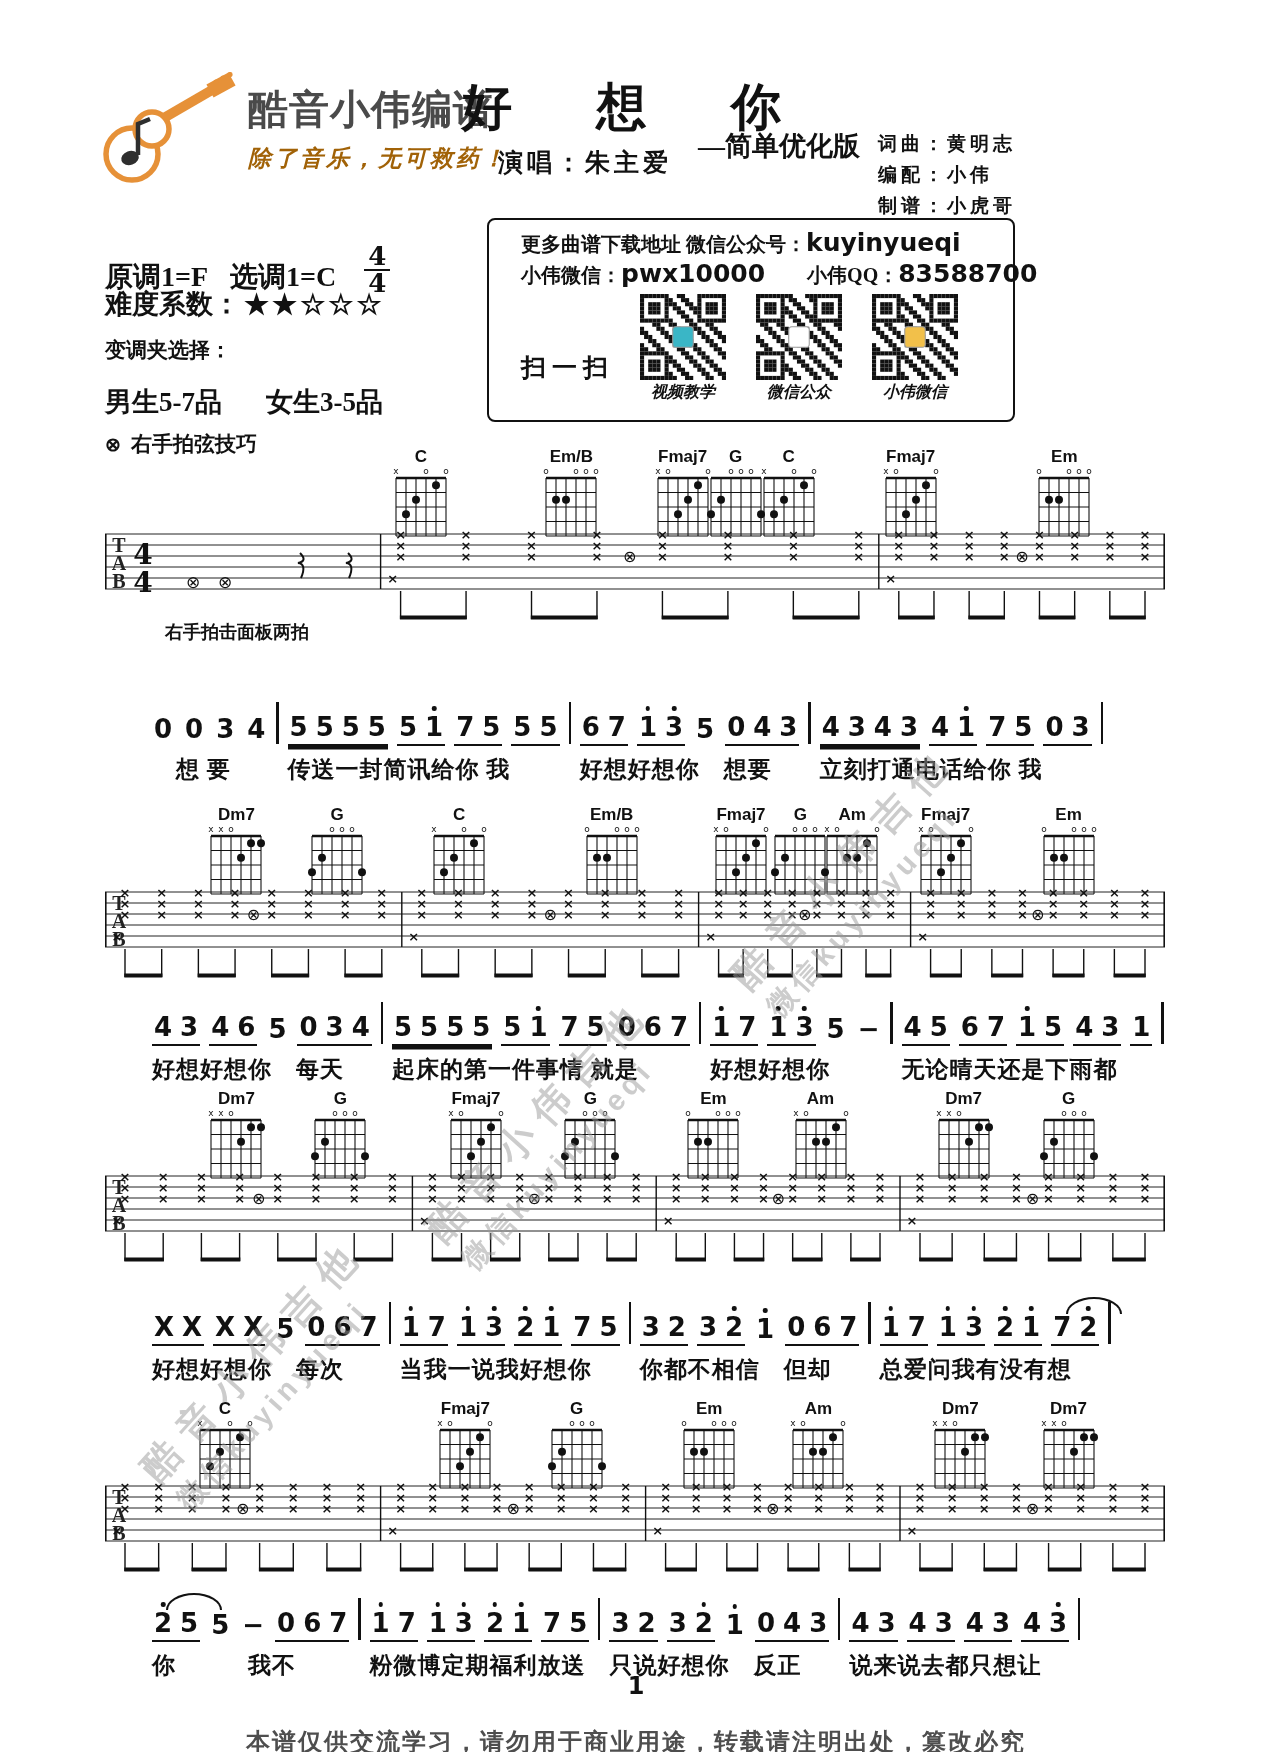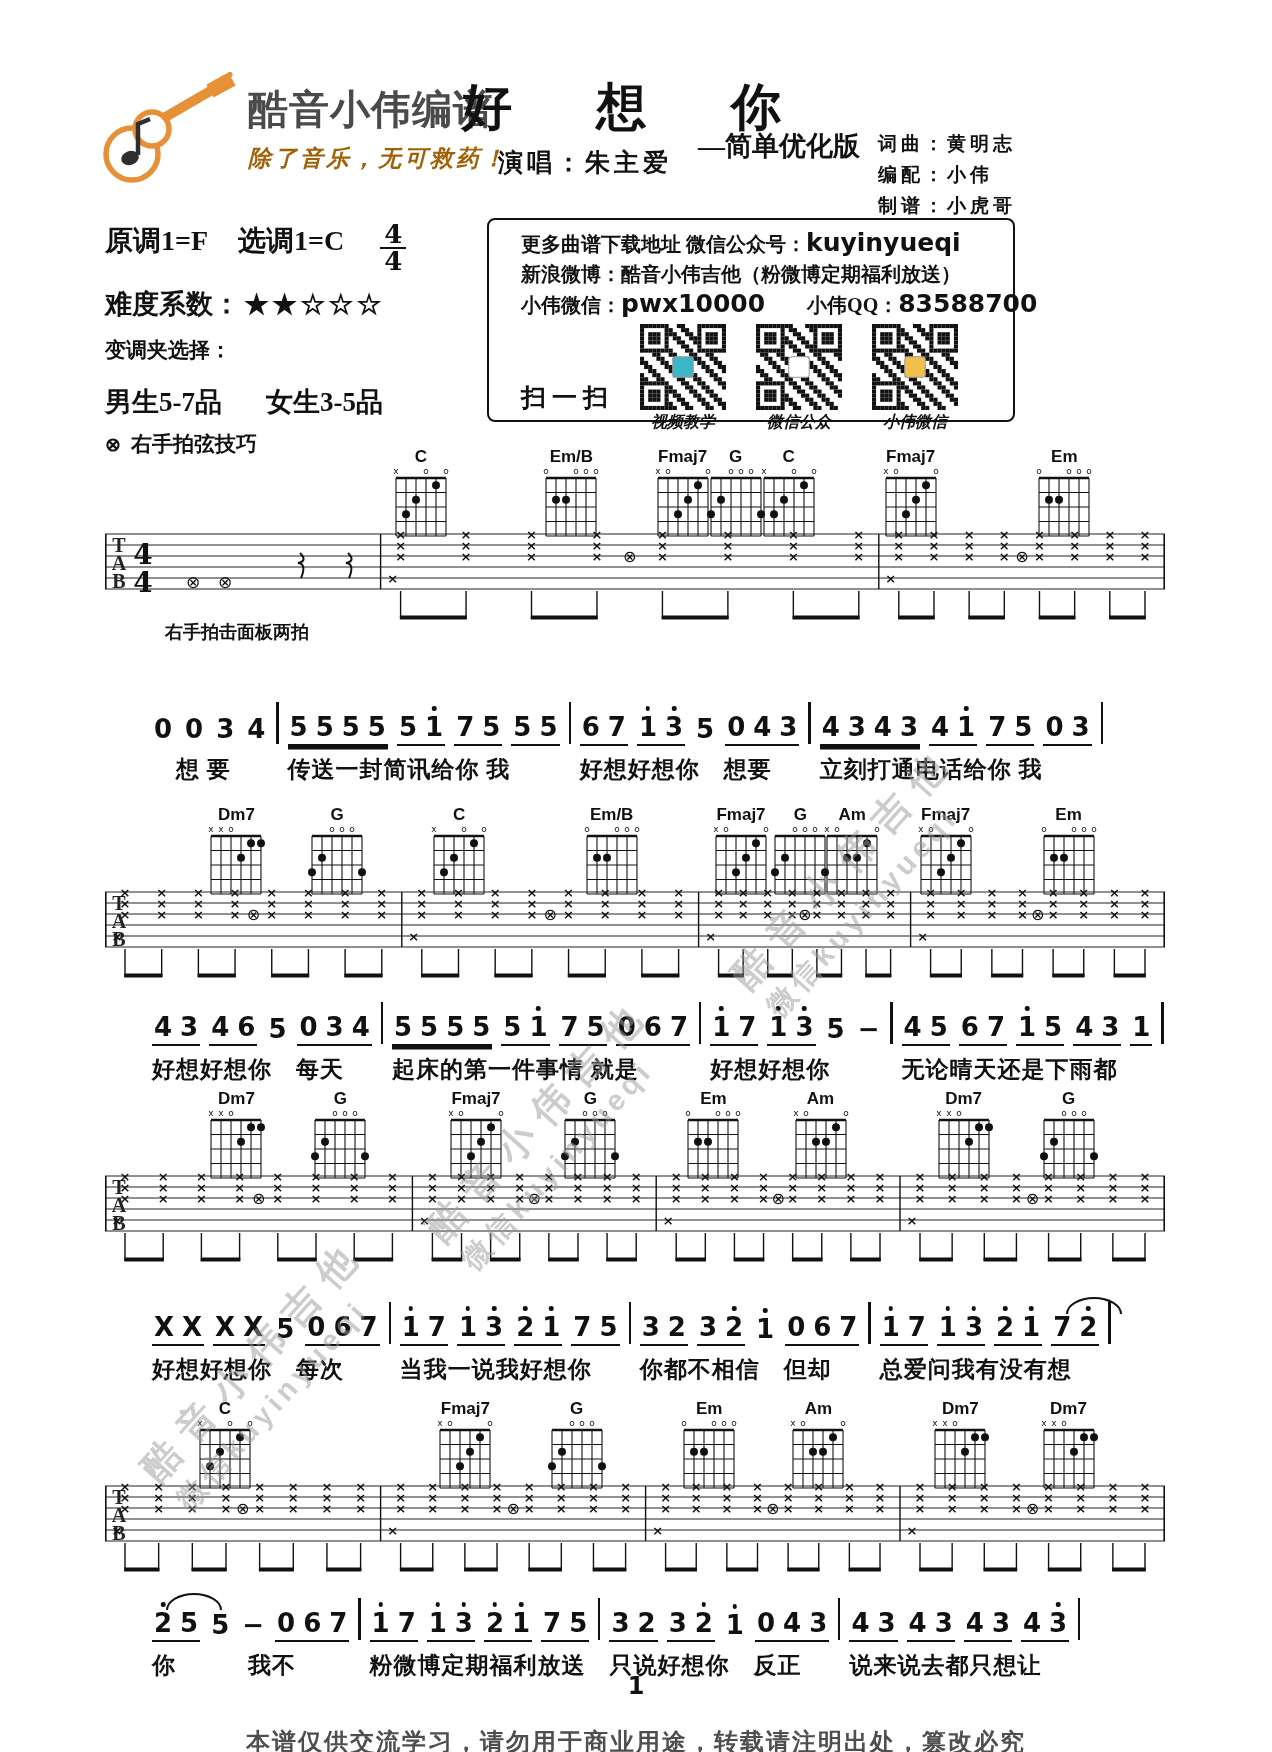--- a/index.html
+++ b/index.html
@@ -8,21 +8,21 @@
   .abs{position:absolute;}
   
   .logo{left:92px;top:72px;display:flex;align-items:center;gap:6px;}
   .brand{font-family:"Liberation Sans",sans-serif;font-weight:800;font-size:40px;color:#4a4a4a;letter-spacing:1px;}
   .tagline{font-size:23px;font-style:italic;font-weight:700;color:#a16207;margin-top:6px;letter-spacing:3px;}
   .title{left:462px;top:74px;font-size:50px;font-weight:800;letter-spacing:36px;white-space:nowrap;}
   .subtitle{left:698px;top:128px;font-size:27px;font-weight:800;text-align:right;}
   .singer{left:498px;top:146px;font-size:25px;font-weight:700;letter-spacing:4px;}
   .credits{left:878px;top:128px;font-size:19px;font-weight:700;line-height:31px;letter-spacing:4px;}
   
-  .keyrow{left:105px;top:222px;font-size:28px;font-weight:800;display:flex;gap:30px;align-items:flex-start;}
+  .keyrow{left:105px;top:244px;font-size:28px;font-weight:800;display:flex;gap:22px;align-items:flex-end;}
   .frac{display:inline-flex;flex-direction:column;align-items:center;line-height:25px;
         font-family:"DejaVu Serif",serif;font-size:26px;font-weight:800;margin-left:6px;}
   .frac i{font-style:normal;padding:0 4px;}
   .frac i:first-child{border-bottom:2px solid #111;}
   .diffrow{left:105px;top:286px;font-size:27px;font-weight:800;display:flex;align-items:center;}
   .stars{font-size:28px;letter-spacing:3px;margin-left:4px;}
   .caporow1{left:105px;top:336px;font-size:21px;font-weight:800;}
   .caporow2{left:105px;top:384px;font-size:27px;font-weight:800;display:flex;gap:44px;}
   .techrow{left:105px;top:430px;font-size:21px;font-weight:700;display:flex;align-items:center;gap:10px;}
   .slapsym{font-size:19px;}
@@ -115,21 +115,20 @@
   </div>
   <div class="abs techrow">
     <span class="slapsym">⊗</span>
     <span>右手拍弦技巧</span>
   </div>
 
   <div class="abs cbox">
     <div class="cl1">
       <span>更多曲谱下载地址 微信公众号：</span><b class="mono">kuyinyueqi</b>
     </div>
-    <div class="cl2">新浪微博：酷音小伟吉他（粉微博定期福利放送）</div>
     <div class="cl3">
       <span>小伟微信：</span><b class="mono">pwx10000</b><span class="qsp"></span><span>小伟QQ：</span><b class="mono">83588700</b>
     </div>
     <div class="qrrow">
       <span class="scan">扫一扫</span>
       <span id="qrs" style="display:flex;gap:30px;">
           <span class="qritem">
             <svg width="86" height="86" viewBox="0 0 84 84">
               <rect x="0" y="0" width="84" height="84" fill="#fff"></rect>
               <rect x="36" y="0" width="4" height="4" fill="#111"></rect>

